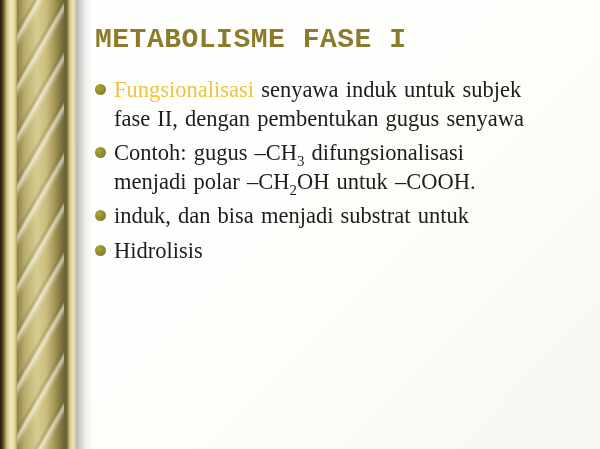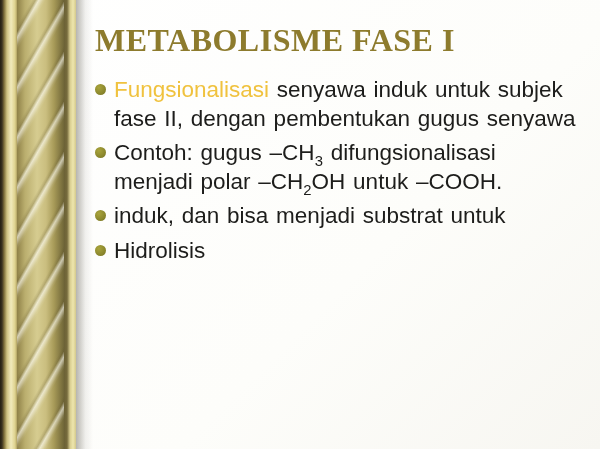--- a/index.html
+++ b/index.html
@@ -36,23 +36,23 @@
     position:absolute;left:76px;top:0;width:17px;height:449px;
     background:linear-gradient(to right, rgba(125,122,112,0.55), rgba(175,172,165,0.18) 55%, rgba(255,255,255,0));
   }
 
   
   .content{
     position:absolute;left:95px;top:24px;width:498px;height:420px;
   }
   .page-title{
     margin:0;
-    font-family:Liberation Serif, serif;
+    font-family:Liberation Mono, monospace;
     font-weight:bold;
-    font-size:32px;line-height:32px;
+    font-size:28px;line-height:32px;
     letter-spacing:0.5px;
     color:var(--title-color,#8d7b2d);
     white-space:nowrap;
   }
   .bullet-list{
     list-style:none;margin:20px 0 0 0;padding:0;
   }
   .bullet-item{
     display:flex;align-items:flex-start;
     margin:0 0 6px 0;
@@ -60,21 +60,21 @@
   .bullet-dot{
     flex:none;width:11px;height:11px;border-radius:50%;
     margin:8px 8px 0 0;
     background:radial-gradient(circle at 35% 32%, #a9a43c 0%, #8e8a2e 55%, #757222 100%);
   }
   .bullet-text{
     font-size:22.5px;line-height:28.5px;
     color:var(--body-color,#1d1d1b);
     word-spacing:1.5px;
   }
-  .bullet-line{white-space:nowrap;}
+  .bullet-line{white-space:nowrap;font-family:Liberation Serif, serif;}
   .hl{color:var(--highlight-color,#f0c23e);}
   sub{font-size:0.66em;line-height:0;}
 </style>
 </head>
 <body>
 
 <div class="slide">
 
   <div class="gold-column">
     <div class="gold-rope"></div>

